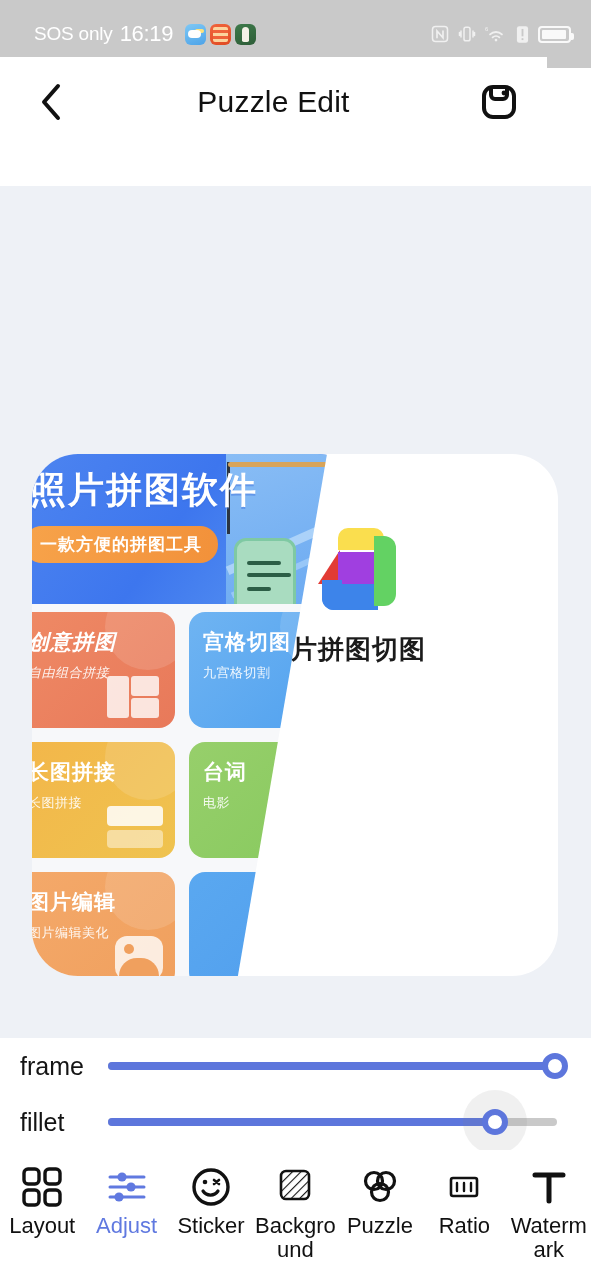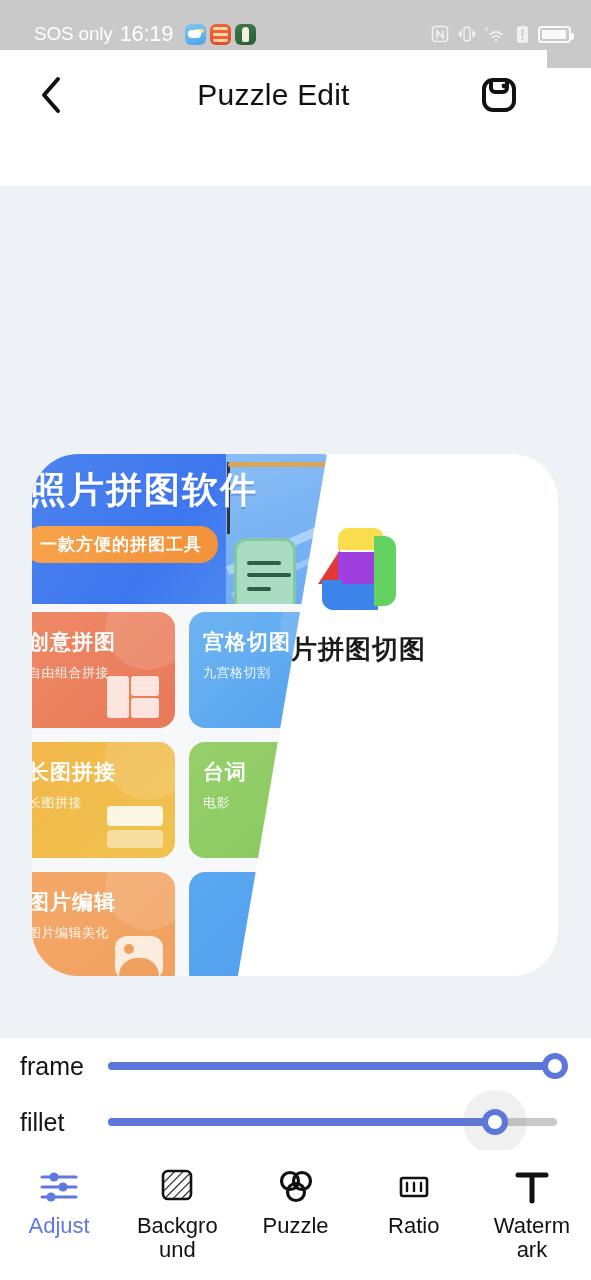--- a/index.html
+++ b/index.html
@@ -39,21 +39,21 @@
   
   .batt { width: 33px; height: 17px; border: 2px solid #ffffff; border-radius: 4px;
           position: relative; opacity: .9; }
   .batt::after { content:""; position:absolute; right:-5px; top:5px; width:3px; height:7px;
           background:#ffffff; border-radius:0 2px 2px 0; }
   .batt > i { position:absolute; left:2px; top:2px; bottom:2px; right:3px; background:#ffffff;
           border-radius:1px; display:block; }
 
   
   .titlebar {
-    position: absolute; top: 50px; left: 0; width: 547px; height: 89px;
+    position: absolute; top: 57px; left: 0; width: 547px; height: 89px;
     background: #ffffff; display: flex; align-items: center;
   }
   .back-btn {
     position: absolute; left: 28px; top: 50%; transform: translateY(-50%);
     width: 46px; height: 46px; display: flex; align-items: center; justify-content: center;
   }
   .page-title {
     position: absolute; left: 0; right: 0; text-align: center;
     font-size: 30px; color: #111111; letter-spacing: .2px; font-weight: 400;
   }
@@ -116,21 +116,21 @@
   .hero-doc .l2 { position:absolute; left:10px; top:32px; width:44px; height:4px; background:#2c5e46; border-radius:2px;}
   .hero-doc .l3 { position:absolute; left:10px; top:46px; width:24px; height:4px; background:#2c5e46; border-radius:2px;}
 
   .cardgrid { position:absolute; left:0; top:158px; width:352px; padding: 0 8px;
     display:grid; grid-template-columns: 1fr 1fr; gap: 14px 14px; }
   .fcard { height: 116px; border-radius: 16px; position: relative; overflow: hidden; padding: 16px 14px; }
   .fcard .ft { color:#ffffff; font-size: 21px; font-weight: 600; letter-spacing:1px; }
   .fcard .fs { color:rgba(255,255,255,.9); font-size: 13px; margin-top: 8px; letter-spacing:.5px; }
   .fcard .blob { position:absolute; right:-16px; top:-28px; width:86px; height:86px;
      border-radius:50%; background:rgba(255,255,255,.13); }
-  .c-orange { background: linear-gradient(135deg,#ef8a65,#e8795a); }
+  .c-orange { background: linear-gradient(135deg,#ef8a65,#e8795a); font-style: italic; }
   .c-blue   { background: linear-gradient(135deg,#6fb4f2,#4fa0ef); }
   .c-yellow { background: linear-gradient(135deg,#f3b64a,#efc34f); }
   .c-green  { background: linear-gradient(135deg,#97cf6b,#86c95d); }
   .c-orange2{ background: linear-gradient(135deg,#f4a96a,#f0a05e); }
   .c-blue2  { background: linear-gradient(135deg,#5aa8f0,#4f9ded); }
 
   .g-grid { position:absolute; right:12px; bottom:10px; width:56px; height:42px;
      display:grid; grid-template-columns: 22px 28px; grid-template-rows: 20px 20px; gap:2px; }
   .g-grid i { background: rgba(255,255,255,.8); border-radius:3px; display:block; }
   .g-grid i:first-child { grid-row: span 2; }
@@ -350,33 +350,55 @@
         <div class="track"></div>
         <div class="track-fill" id="fill-fillet" style="width: 387.24px;"></div>
         <div class="thumb-halo" id="halo-fillet" style="left: 401.24px;"></div>
         <div class="thumb" id="thumb-fillet" style="left: 401.24px;"></div>
       </div>
     </div>
   </div>
 
   <div class="tabbar">
 
+    <div class="tab">
+      <div class="ticon">
+        <svg width="44" height="44" viewBox="0 0 44 44">
+          <rect x="4" y="4" width="15" height="15" rx="4" fill="none" stroke="#111" stroke-width="3.4"></rect>
+          <rect x="25" y="4" width="15" height="15" rx="4" fill="none" stroke="#111" stroke-width="3.4"></rect>
+          <rect x="4" y="25" width="15" height="15" rx="4" fill="none" stroke="#111" stroke-width="3.4"></rect>
+          <rect x="25" y="25" width="15" height="15" rx="4" fill="none" stroke="#111" stroke-width="3.4"></rect>
+        </svg>
+      </div>
+      <div class="tlabel">Layout</div>
+    </div>
 
     <div class="tab active">
       <div class="ticon">
         <svg width="44" height="44" viewBox="0 0 44 44">
           <path d="M5 12h34M5 22h34M5 32h34" stroke="#6079e0" stroke-width="3" stroke-linecap="round"></path>
           <circle cx="17" cy="12" r="4.6" fill="#6079e0"></circle>
           <circle cx="26" cy="22" r="4.6" fill="#6079e0"></circle>
           <circle cx="14" cy="32" r="4.6" fill="#6079e0"></circle>
         </svg>
       </div>
       <div class="tlabel">Adjust</div>
     </div>
 
+    <div class="tab">
+      <div class="ticon">
+        <svg width="44" height="44" viewBox="0 0 44 44">
+          <circle cx="22" cy="22" r="17" fill="none" stroke="#111" stroke-width="3.4"></circle>
+          <circle cx="16" cy="17" r="2.3" fill="#111"></circle>
+          <path d="M25 15l5 4M25 19l5-4" stroke="#111" stroke-width="2.6" stroke-linecap="round"></path>
+          <path d="M14 26a9 9 0 0 0 15 0" fill="none" stroke="#111" stroke-width="3.2" stroke-linecap="round"></path>
+        </svg>
+      </div>
+      <div class="tlabel">Sticker</div>
+    </div>
 
     <div class="tab">
       <div class="ticon">
         <svg width="44" height="44" viewBox="0 0 44 44">
           <defs>
               <pattern id="hatch" width="6" height="6" patternUnits="userSpaceOnUse" patternTransform="rotate(45)">
             <line x1="0" y1="0" x2="0" y2="6" stroke="#111" stroke-width="2.2"></line>
               </pattern>
             </defs>
           <rect x="8" y="6" width="28" height="28" rx="5" fill="url(#hatch)" stroke="#111" stroke-width="2.6"></rect>

